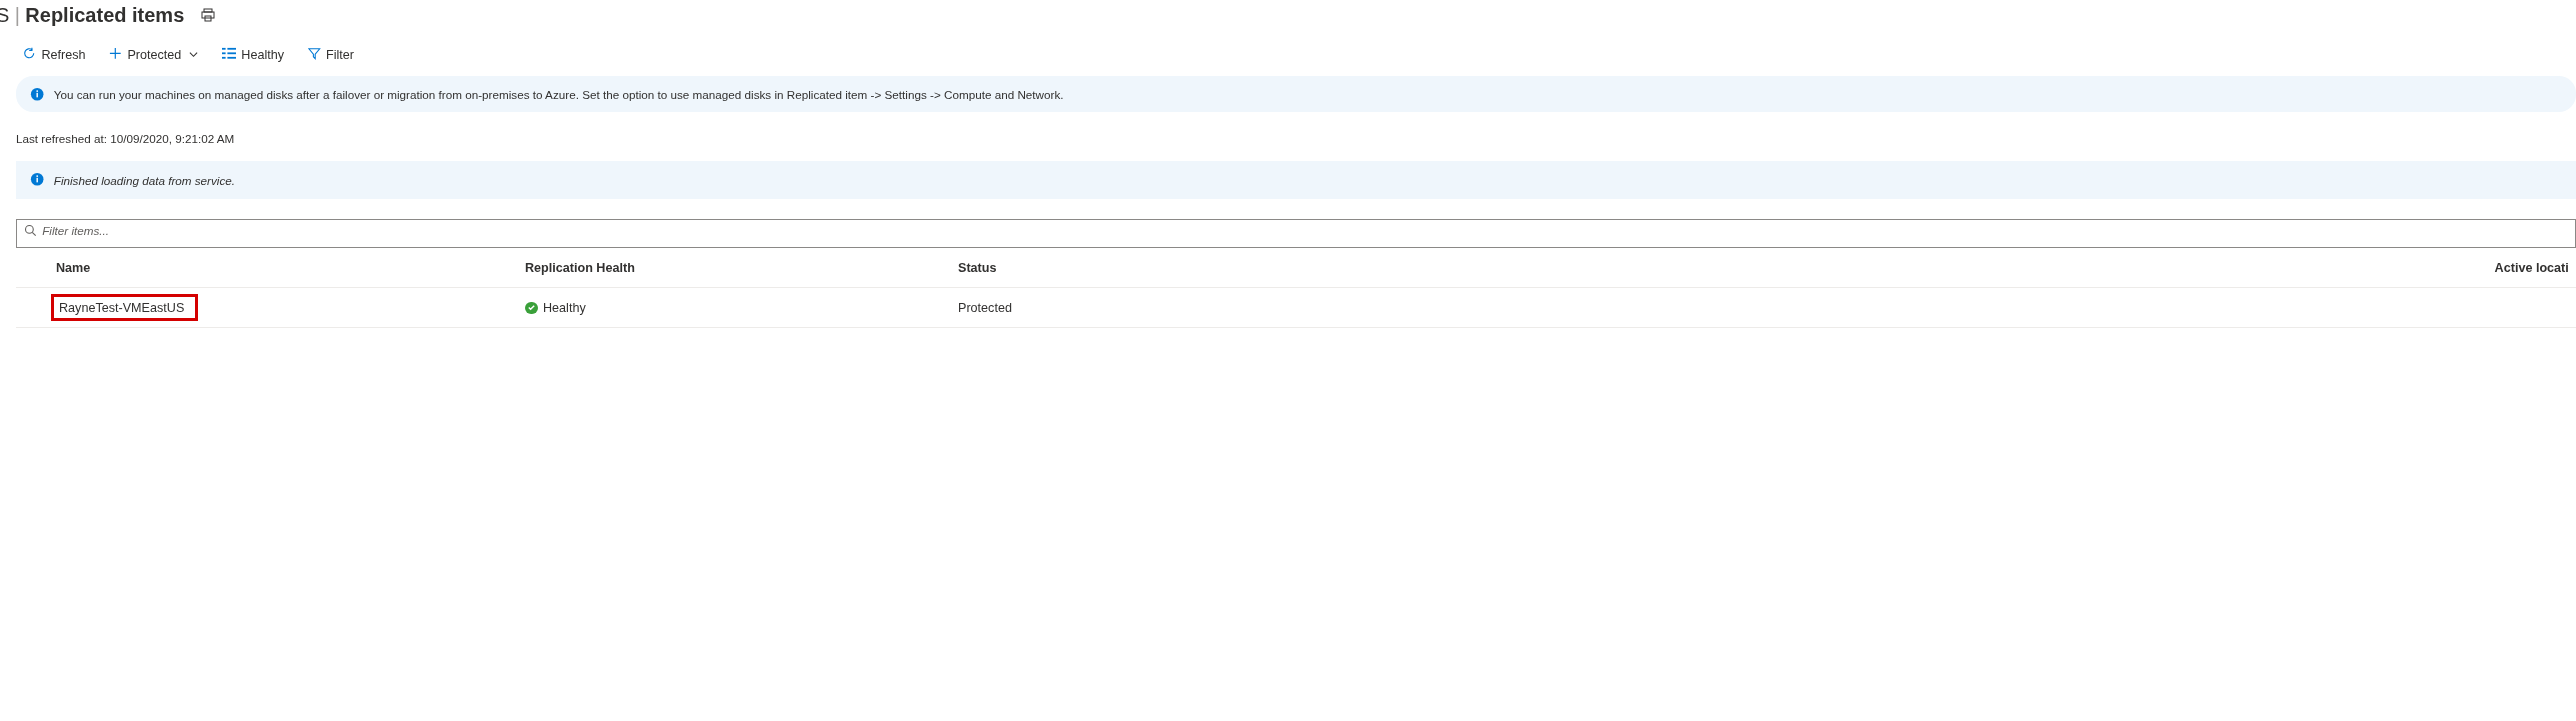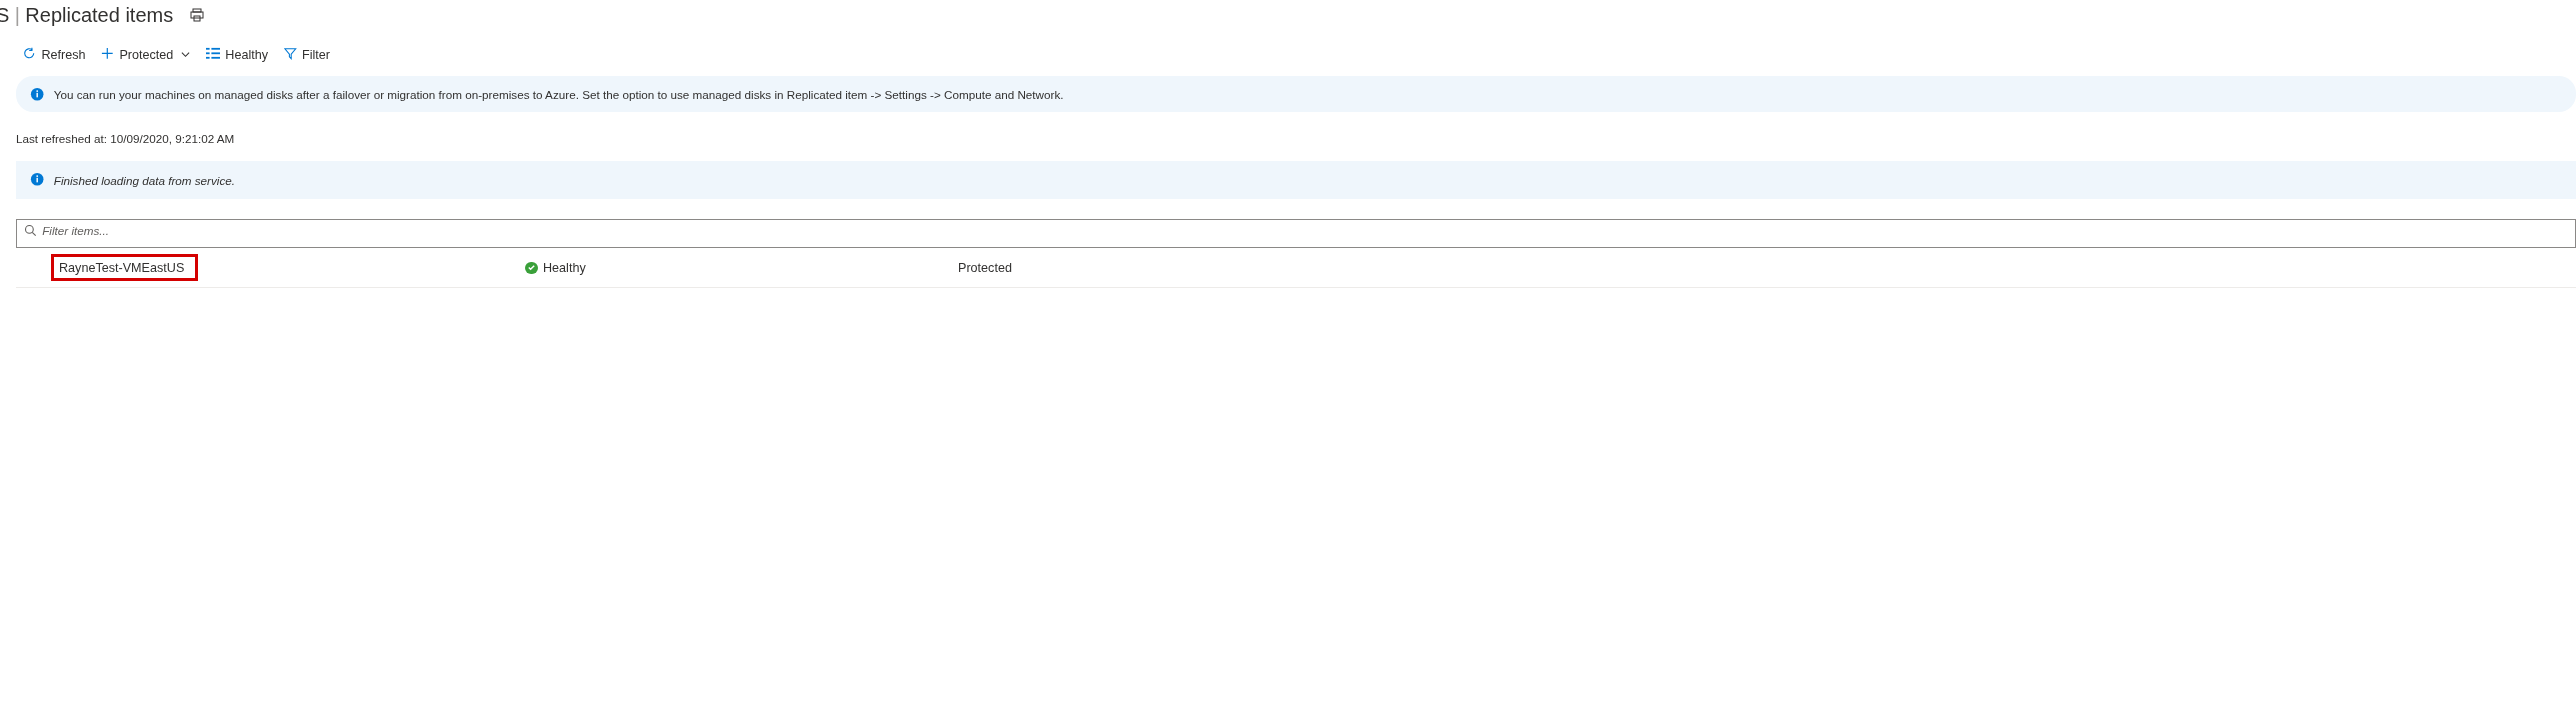--- a/index.html
+++ b/index.html
@@ -13,26 +13,26 @@
     }
     .header {
       display: flex;
       align-items: center;
       padding: 3.6px 0 10.8px 0;
       font-size: 20px;
       color: #323130;
     }
     .header .prefix { font-weight: 400; }
     .header .divider { margin: 0 5.4px; color: #a19f9d; font-weight: 300;}
-    .header .title { font-weight: 400; }
+    .header .title { font-weight: 700; }
     .print-icon { margin-left: 16px; display: inline-flex; }
     .toolbar {
       display: flex;
       align-items: center;
-      gap: 16px;
+      gap: 24px;
       padding: 9px 0 12.6px 21.6px;
     }
     .toolbar-item {
       display: flex;
       align-items: center;
       gap: 5.4px;
       color: #323130;
       cursor: pointer;
       font-size: 12.6px;
     }
@@ -227,20 +227,26 @@
   <span class="search-icon">
     <svg width="12.6" height="12.6" viewBox="0 0 14 14">
         <circle cx="6" cy="6" r="4.3" stroke="#605e5c" stroke-width="1.2" fill="none"></circle>
         <line x1="9.2" y1="9.2" x2="13" y2="13" stroke="#605e5c" stroke-width="1.2"></line>
       </svg>
   </span>
   <input type="text" placeholder="Filter items..." style="">
 </div>
 
 <div class="table">
+  <div class="thead">
+    <div>Name</div>
+    <div>Replication Health</div>
+    <div>Status</div>
+    <div class="col-loc">Active locati</div>
+  </div>
   <div class="trow">
     <div class="cell-name">
       <span class="red-box">RayneTest-VMEastUS</span>
     </div>
     <div class="health-cell">
       <span class="ok-icon">
         <svg width="9" height="9" viewBox="0 0 10 10">
             <path d="M2 5 L4 7 L8 3" stroke="#fff" stroke-width="1.6" fill="none"></path>
           </svg>
       </span>

